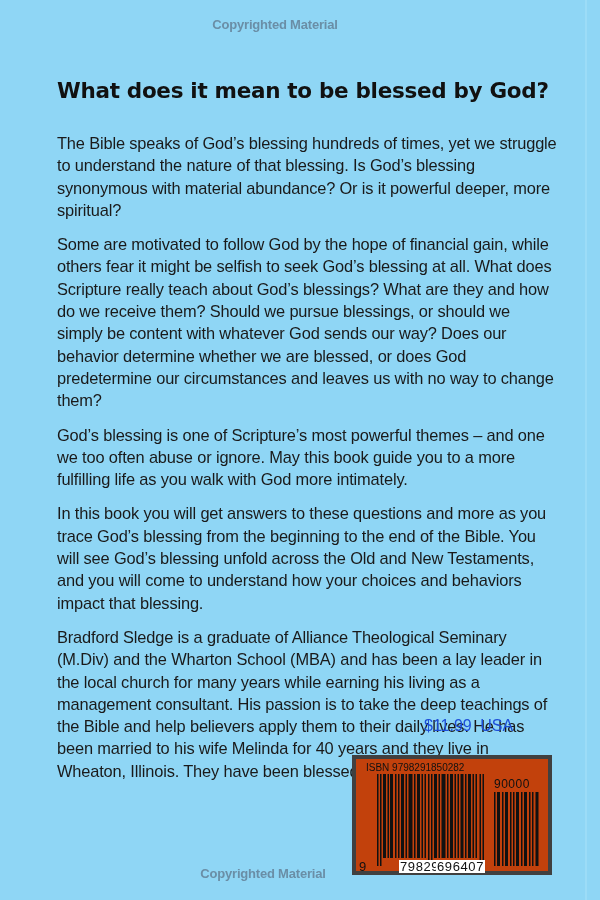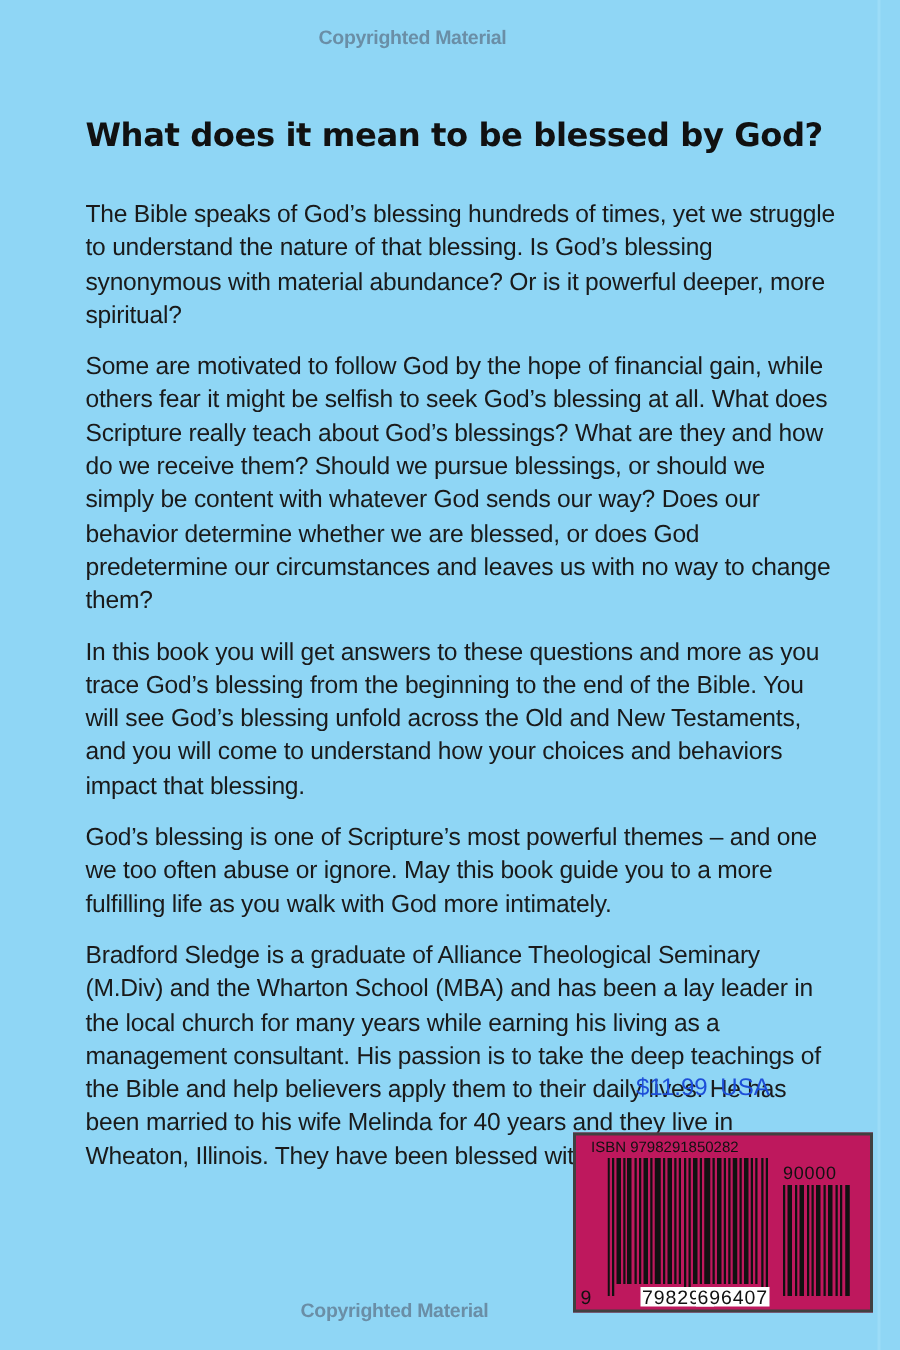--- a/index.html
+++ b/index.html
@@ -35,22 +35,22 @@
     color: #1a1a1a; letter-spacing: -0.15px;
   }
   .para b { font-weight: normal; }
   .price {
     position: absolute; left: 424px; top: 717px;
     font-family: "Liberation Sans", sans-serif; font-size: 16px; color: #1d4ed8;
     word-spacing: 4px;
     text-align: right;
   }
   .barcode-box {
-    position: absolute; left: 382px; top: 755px; width: 200px; height: 120px;
-    background: #be185d; border: 2px solid #404040; box-sizing: border-box;
+    position: absolute; left: 352px; top: 755px; width: 200px; height: 120px;
+    background: #c2410c; border: 4px solid #404040; box-sizing: border-box;
   }
   .isbn-label {
     position: absolute; left: 10px; top: 3px; font-size: 10px; color: #111;
     font-family: "Liberation Sans", sans-serif;
   }
   .addon-label {
     position: absolute; left: 138px; top: 18px; font-size: 12px; color: #111;
     font-family: "Liberation Sans", sans-serif; letter-spacing: 0.5px;
   }
   .bars-main { position: absolute; left: 21px; top: 15px; width: 108px; height: 92px; }
@@ -68,22 +68,22 @@
 <body>
 
 <div class="spine-line"></div>
 
 <div class="watermark wm-top">Copyrighted Material</div>
 
 <div class="content">
   <h1 class="heading">What does it mean to be blessed by God?</h1>
   <p class="para">The Bible speaks of God’s blessing hundreds of times, yet we struggle to understand the nature of that blessing.  Is God’s blessing synonymous with material abundance?  Or is it powerful deeper, more spiritual?</p>
   <p class="para">Some are motivated to follow God by the hope of financial gain, while others fear it might be selfish to seek God’s blessing at all.  What does Scripture really teach about God’s blessings?  What are they and how do we receive them?  Should we pursue blessings, or should we simply be content with whatever God sends our way? Does our behavior determine whether we are blessed, or does God predetermine our circumstances and leaves us with no way to change them?</p>
+  <p class="para">God’s blessing is one of Scripture’s most powerful themes – and one we too often abuse or ignore.  May this book guide you to a more fulfilling life as you walk with God more intimately.</p>
   <p class="para">In this book you will get answers to these questions and more as you trace God’s blessing from the beginning to the end of the Bible.  You will see God’s blessing unfold across the Old and New Testaments, and you will come to understand how your choices and behaviors impact that blessing.</p>
-  <p class="para">God’s blessing is one of Scripture’s most powerful themes – and one we too often abuse or ignore.  May this book guide you to a more fulfilling life as you walk with God more intimately.</p>
   <p class="para"><b>Bradford Sledge</b><span> is a graduate of Alliance Theological Seminary (M.Div) and the Wharton School (MBA) and has been a lay leader in the local church for many years while earning his living as a management consultant.  His passion is to take the deep teachings of the Bible and help believers apply them to their daily lives.  He has been married to his wife Melinda for 40 years and they live in Wheaton, Illinois.  They have been blessed with 3 children.</span></p>
 </div>
 
 <div class="price">$11.99  USA</div>
 
 <div class="barcode-box">
   <div class="isbn-label">ISBN 9798291850282</div>
   <svg class="bars-main" viewBox="0 0 108 92" preserveAspectRatio="none">
     <g fill="#111">
       <rect x="0" y="0" width="1.5" height="92"></rect>

